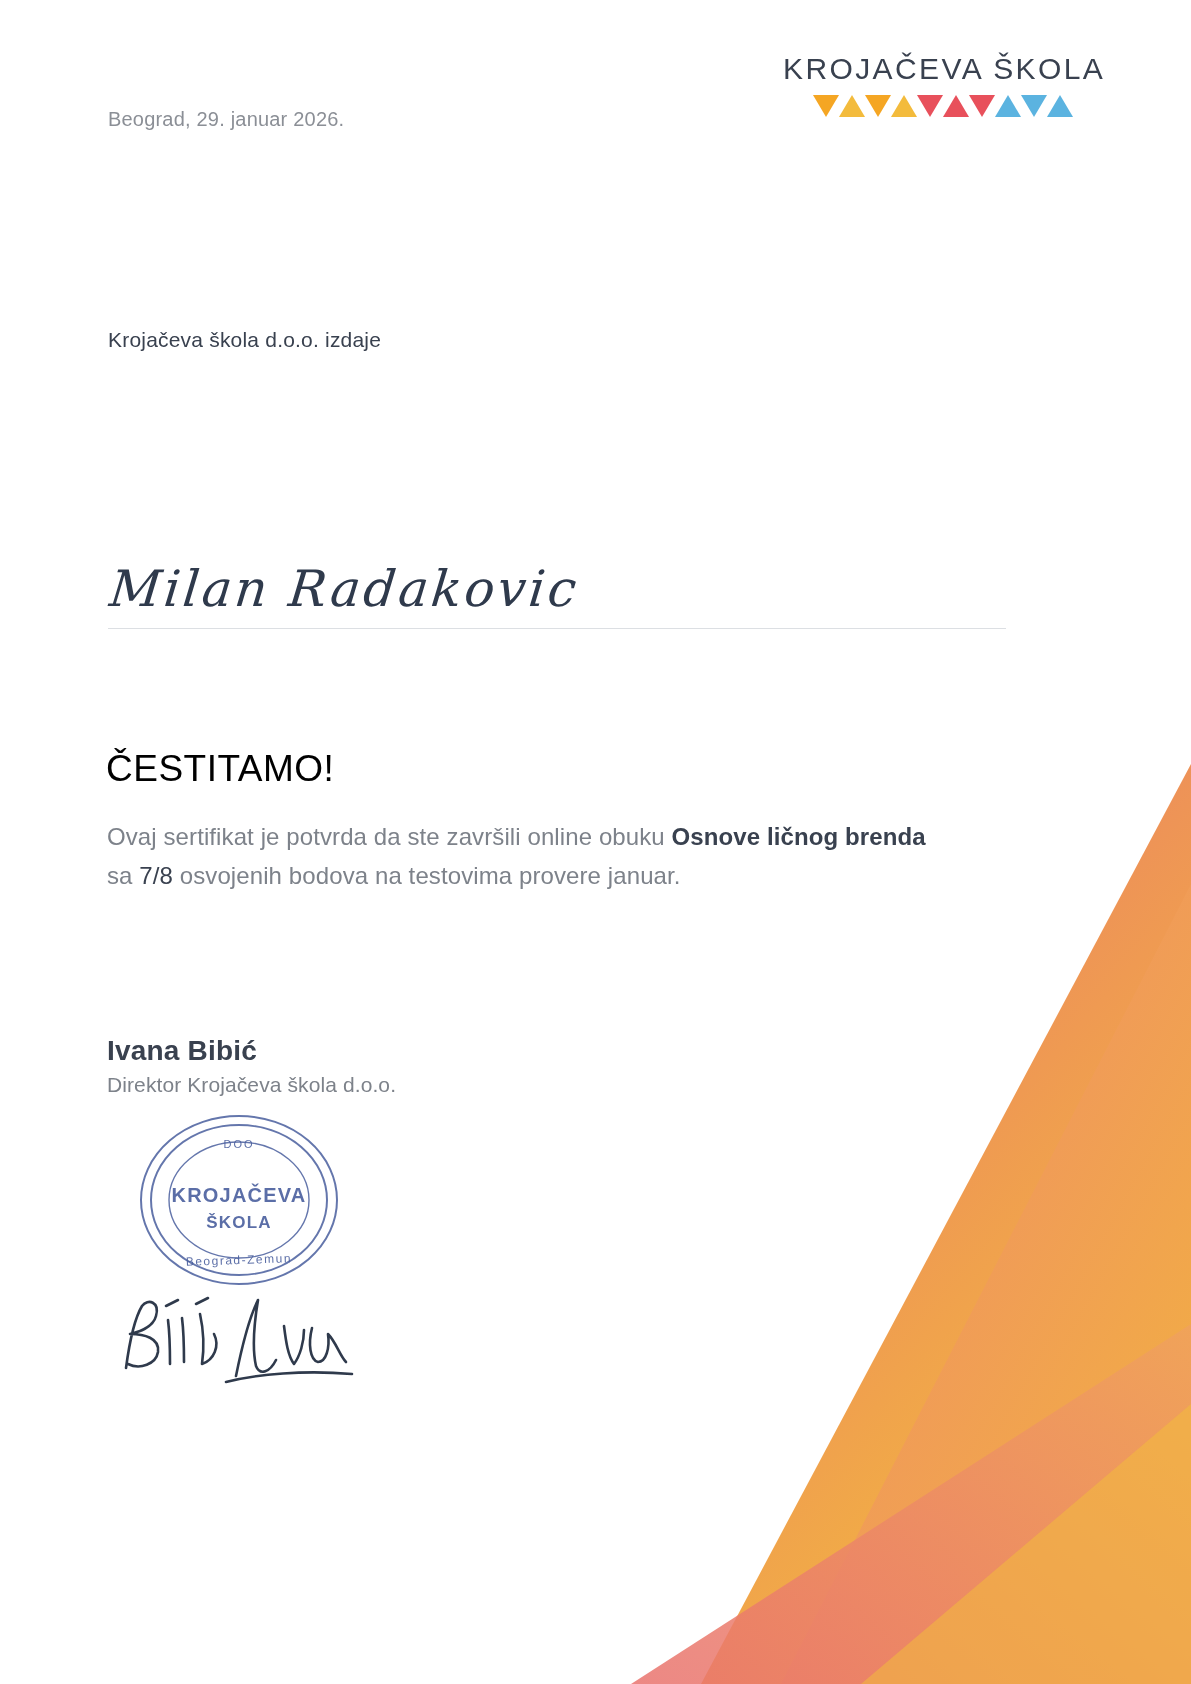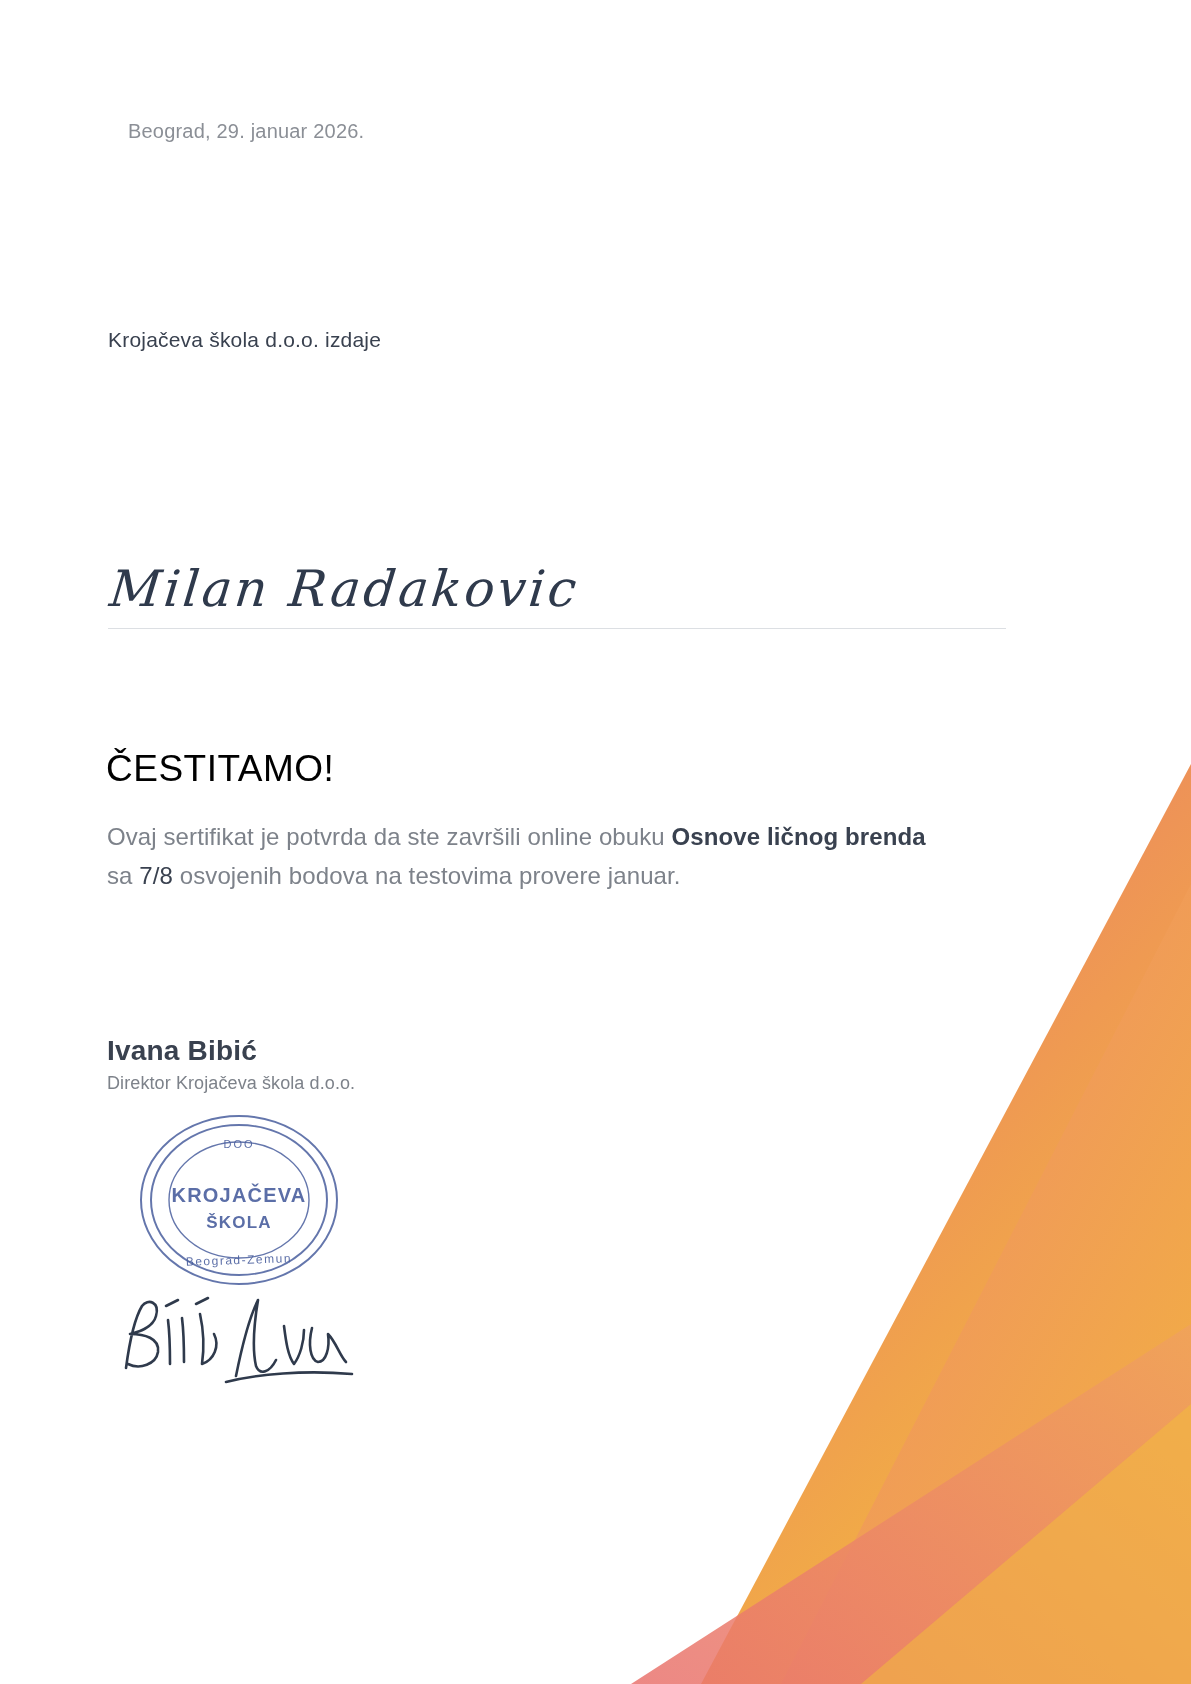--- a/index.html
+++ b/index.html
@@ -27,25 +27,24 @@
     width: 560px;
     height: 920px;
     overflow: hidden;
     pointer-events: none;
   }
 
   
   .date-line {
     position: absolute;
     left: 108px;
-    top: 120px;
+    top: 108px;
     font-size: 20px;
     color: #8b8f96;
     letter-spacing: 0.2px;
-    margin-left: 20px;
   }
   .logo {
     position: absolute;
     right: 88px;
     top: 52px;
     width: 320px;
     text-align: center;
   }
   .logo-word {
     font-size: 30px;
@@ -144,21 +143,21 @@
     top: 1035px;
     font-size: 28px;
     color: #39414f;
     font-weight: bold;
     letter-spacing: 0.2px;
   }
   .sig-role {
     position: absolute;
     left: 107px;
     top: 1073px;
-    font-size: 18px;
+    font-size: 21px;
     color: #7d828a;
     letter-spacing: 0.1px;
   }
 
   .stamp {
     position: absolute;
     left: 134px;
     top: 1110px;
     width: 210px;
     height: 180px;
@@ -195,20 +194,35 @@
       </defs>
       <polygon points="560,0 560,920 70,920" fill="url(#gA)"></polygon>
       <polygon points="560,120 560,920 150,920" fill="url(#gB)" opacity="0.92"></polygon>
       <polygon points="560,560 560,920 0,920" fill="url(#gC)" opacity="0.85"></polygon>
       <polygon points="560,640 560,920 230,920" fill="#f3bb3c" opacity="0.55"></polygon>
     </svg>
   </div>
 
   <div class="date-line">Beograd, 29. januar 2026.</div>
 
+  <div class="logo">
+    <div class="logo-word">KROJAČEVA ŠKOLA</div>
+    <div class="logo-triangles">
+      <span class="tri down" style="color:#f5a623"></span>
+      <span class="tri up" style="color:#f3bb3c"></span>
+      <span class="tri down" style="color:#f5a623"></span>
+      <span class="tri up" style="color:#f3bb3c"></span>
+      <span class="tri down" style="color:#e8505b"></span>
+      <span class="tri up" style="color:#e8505b"></span>
+      <span class="tri down" style="color:#e8505b"></span>
+      <span class="tri up" style="color:#5bb3e0"></span>
+      <span class="tri down" style="color:#5bb3e0"></span>
+      <span class="tri up" style="color:#5bb3e0"></span>
+    </div>
+  </div>
 
   <div class="issuer">Krojačeva škola d.o.o. izdaje</div>
 
   <div class="recipient">Milan Radakovic</div>
   <div class="name-rule"></div>
 
   <div class="congrats">ČESTITAMO!</div>
   <div class="body-text">
     <span>Ovaj sertifikat je potvrda da ste završili online obuku </span><b>Osnove ličnog brenda</b><span> sa </span><span class="score">7/8</span><span> osvojenih bodova na testovima provere januar.</span>
   </div>

